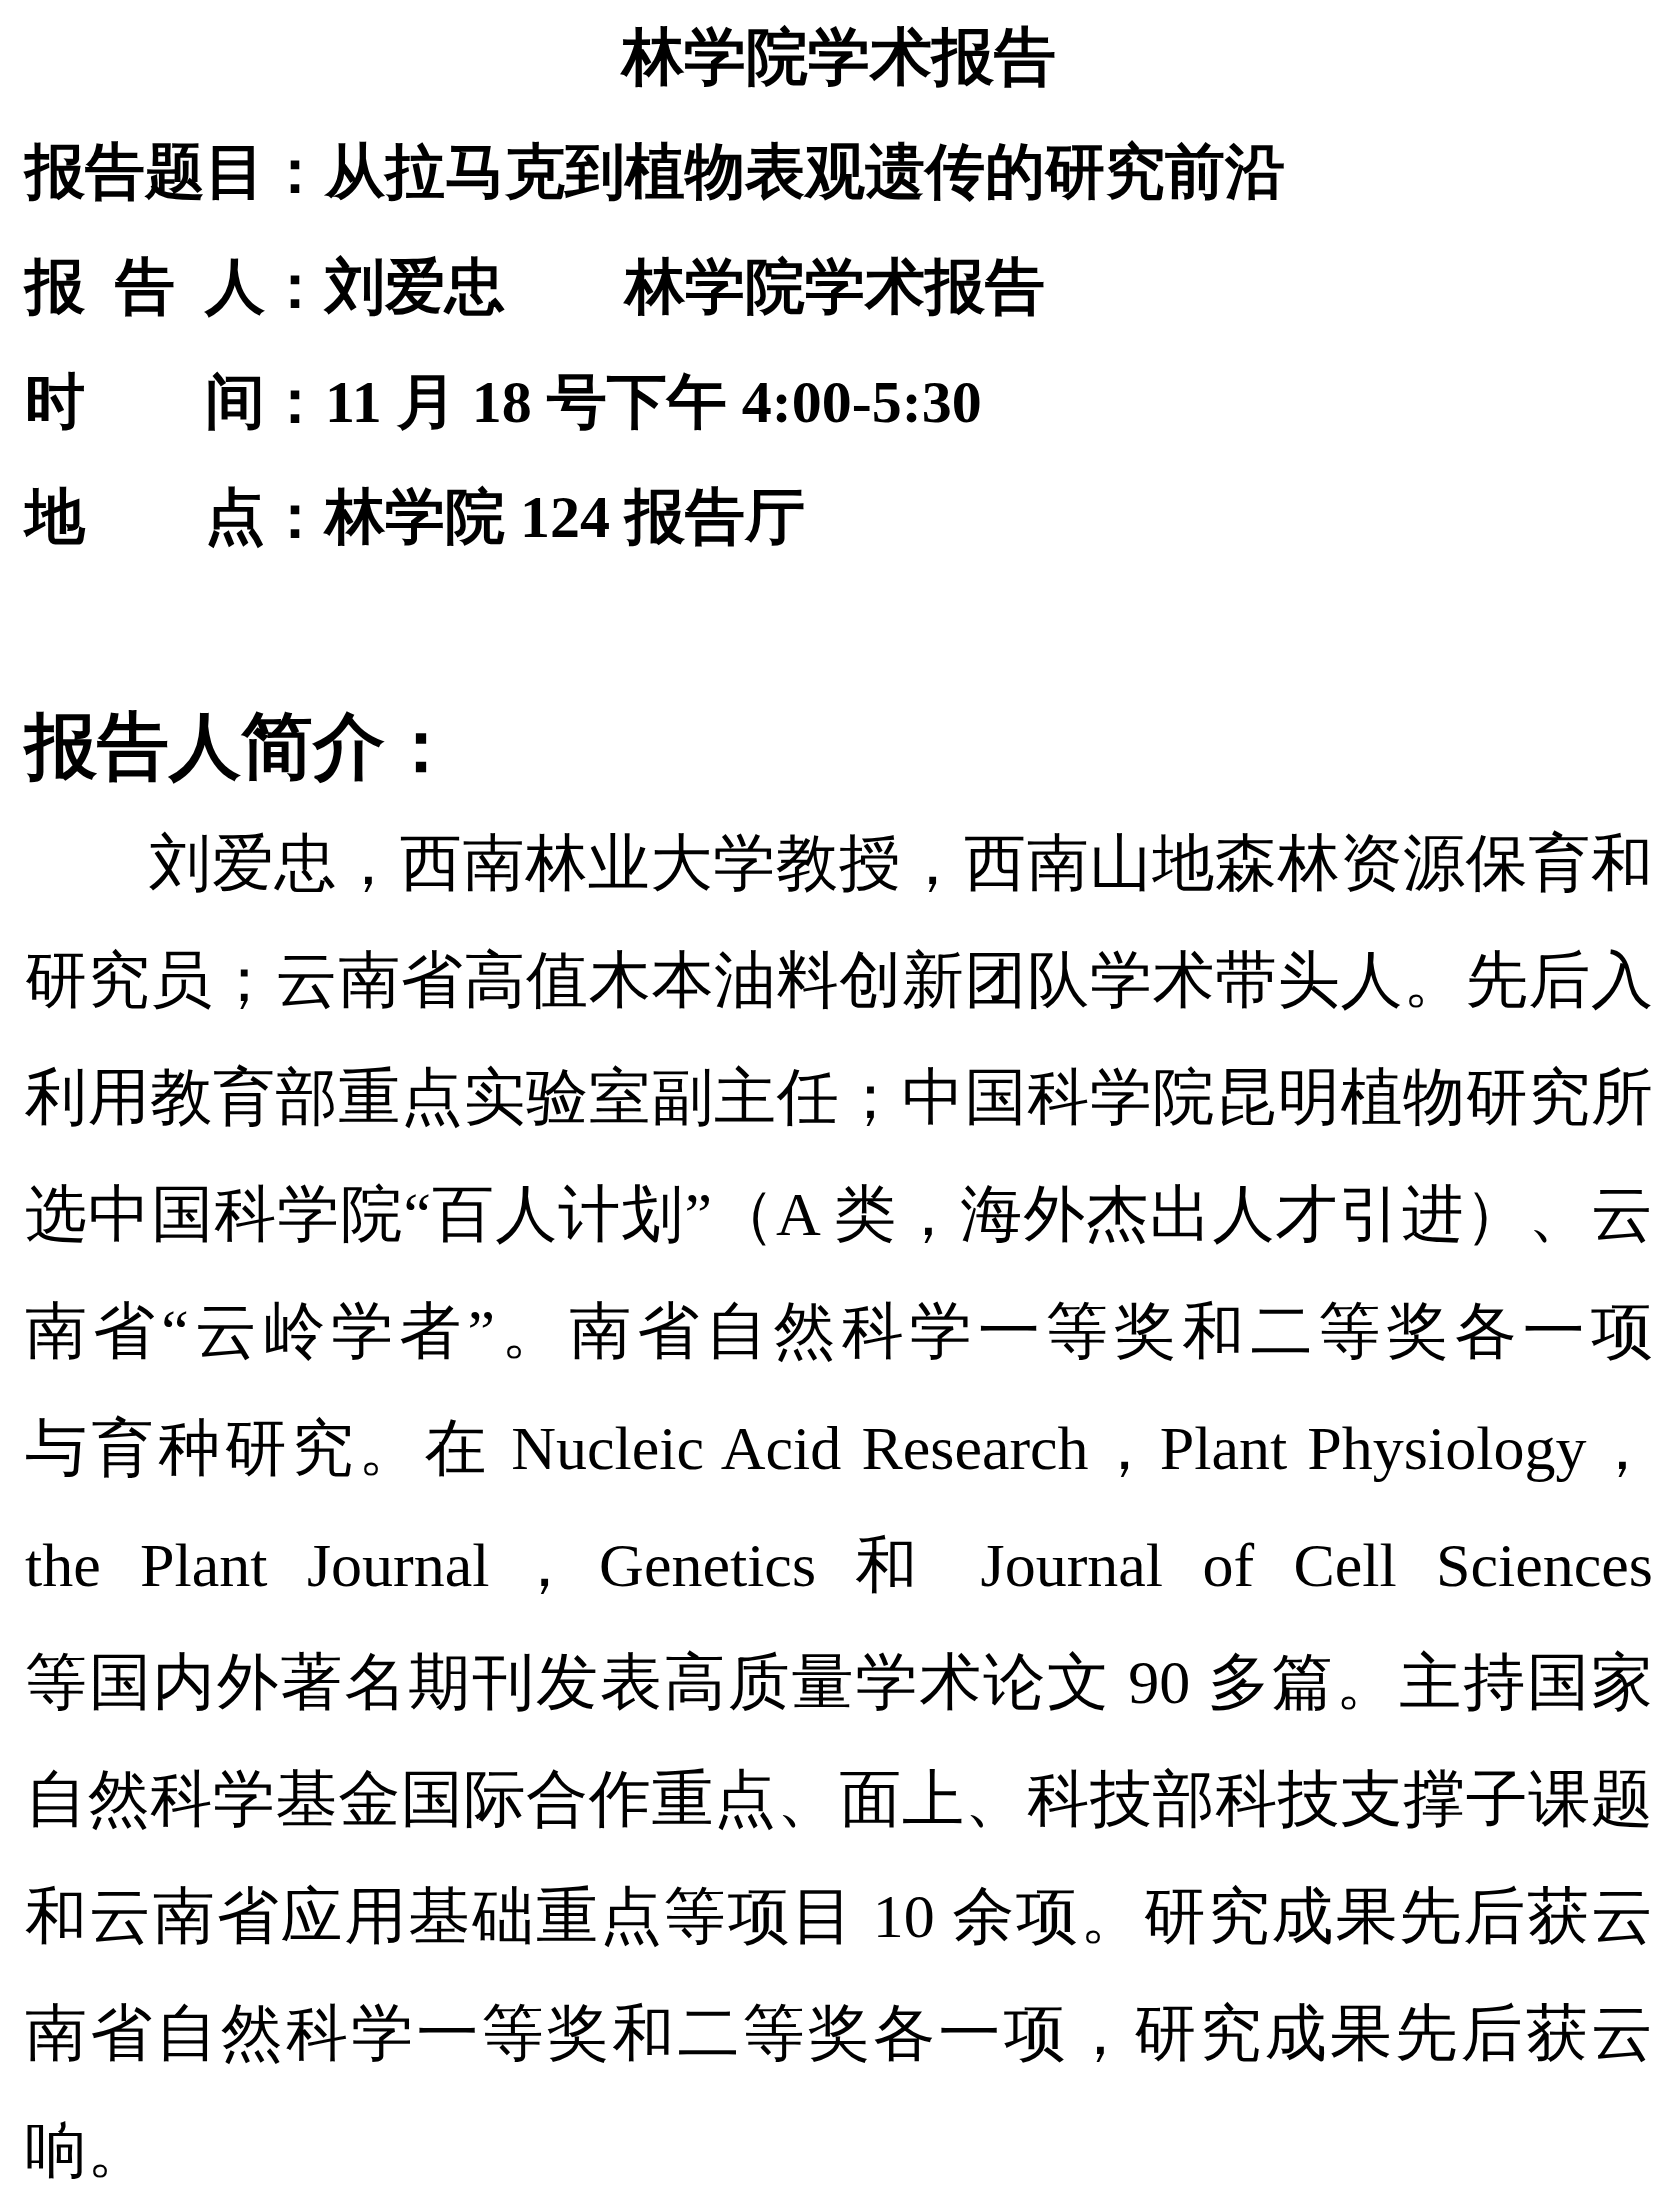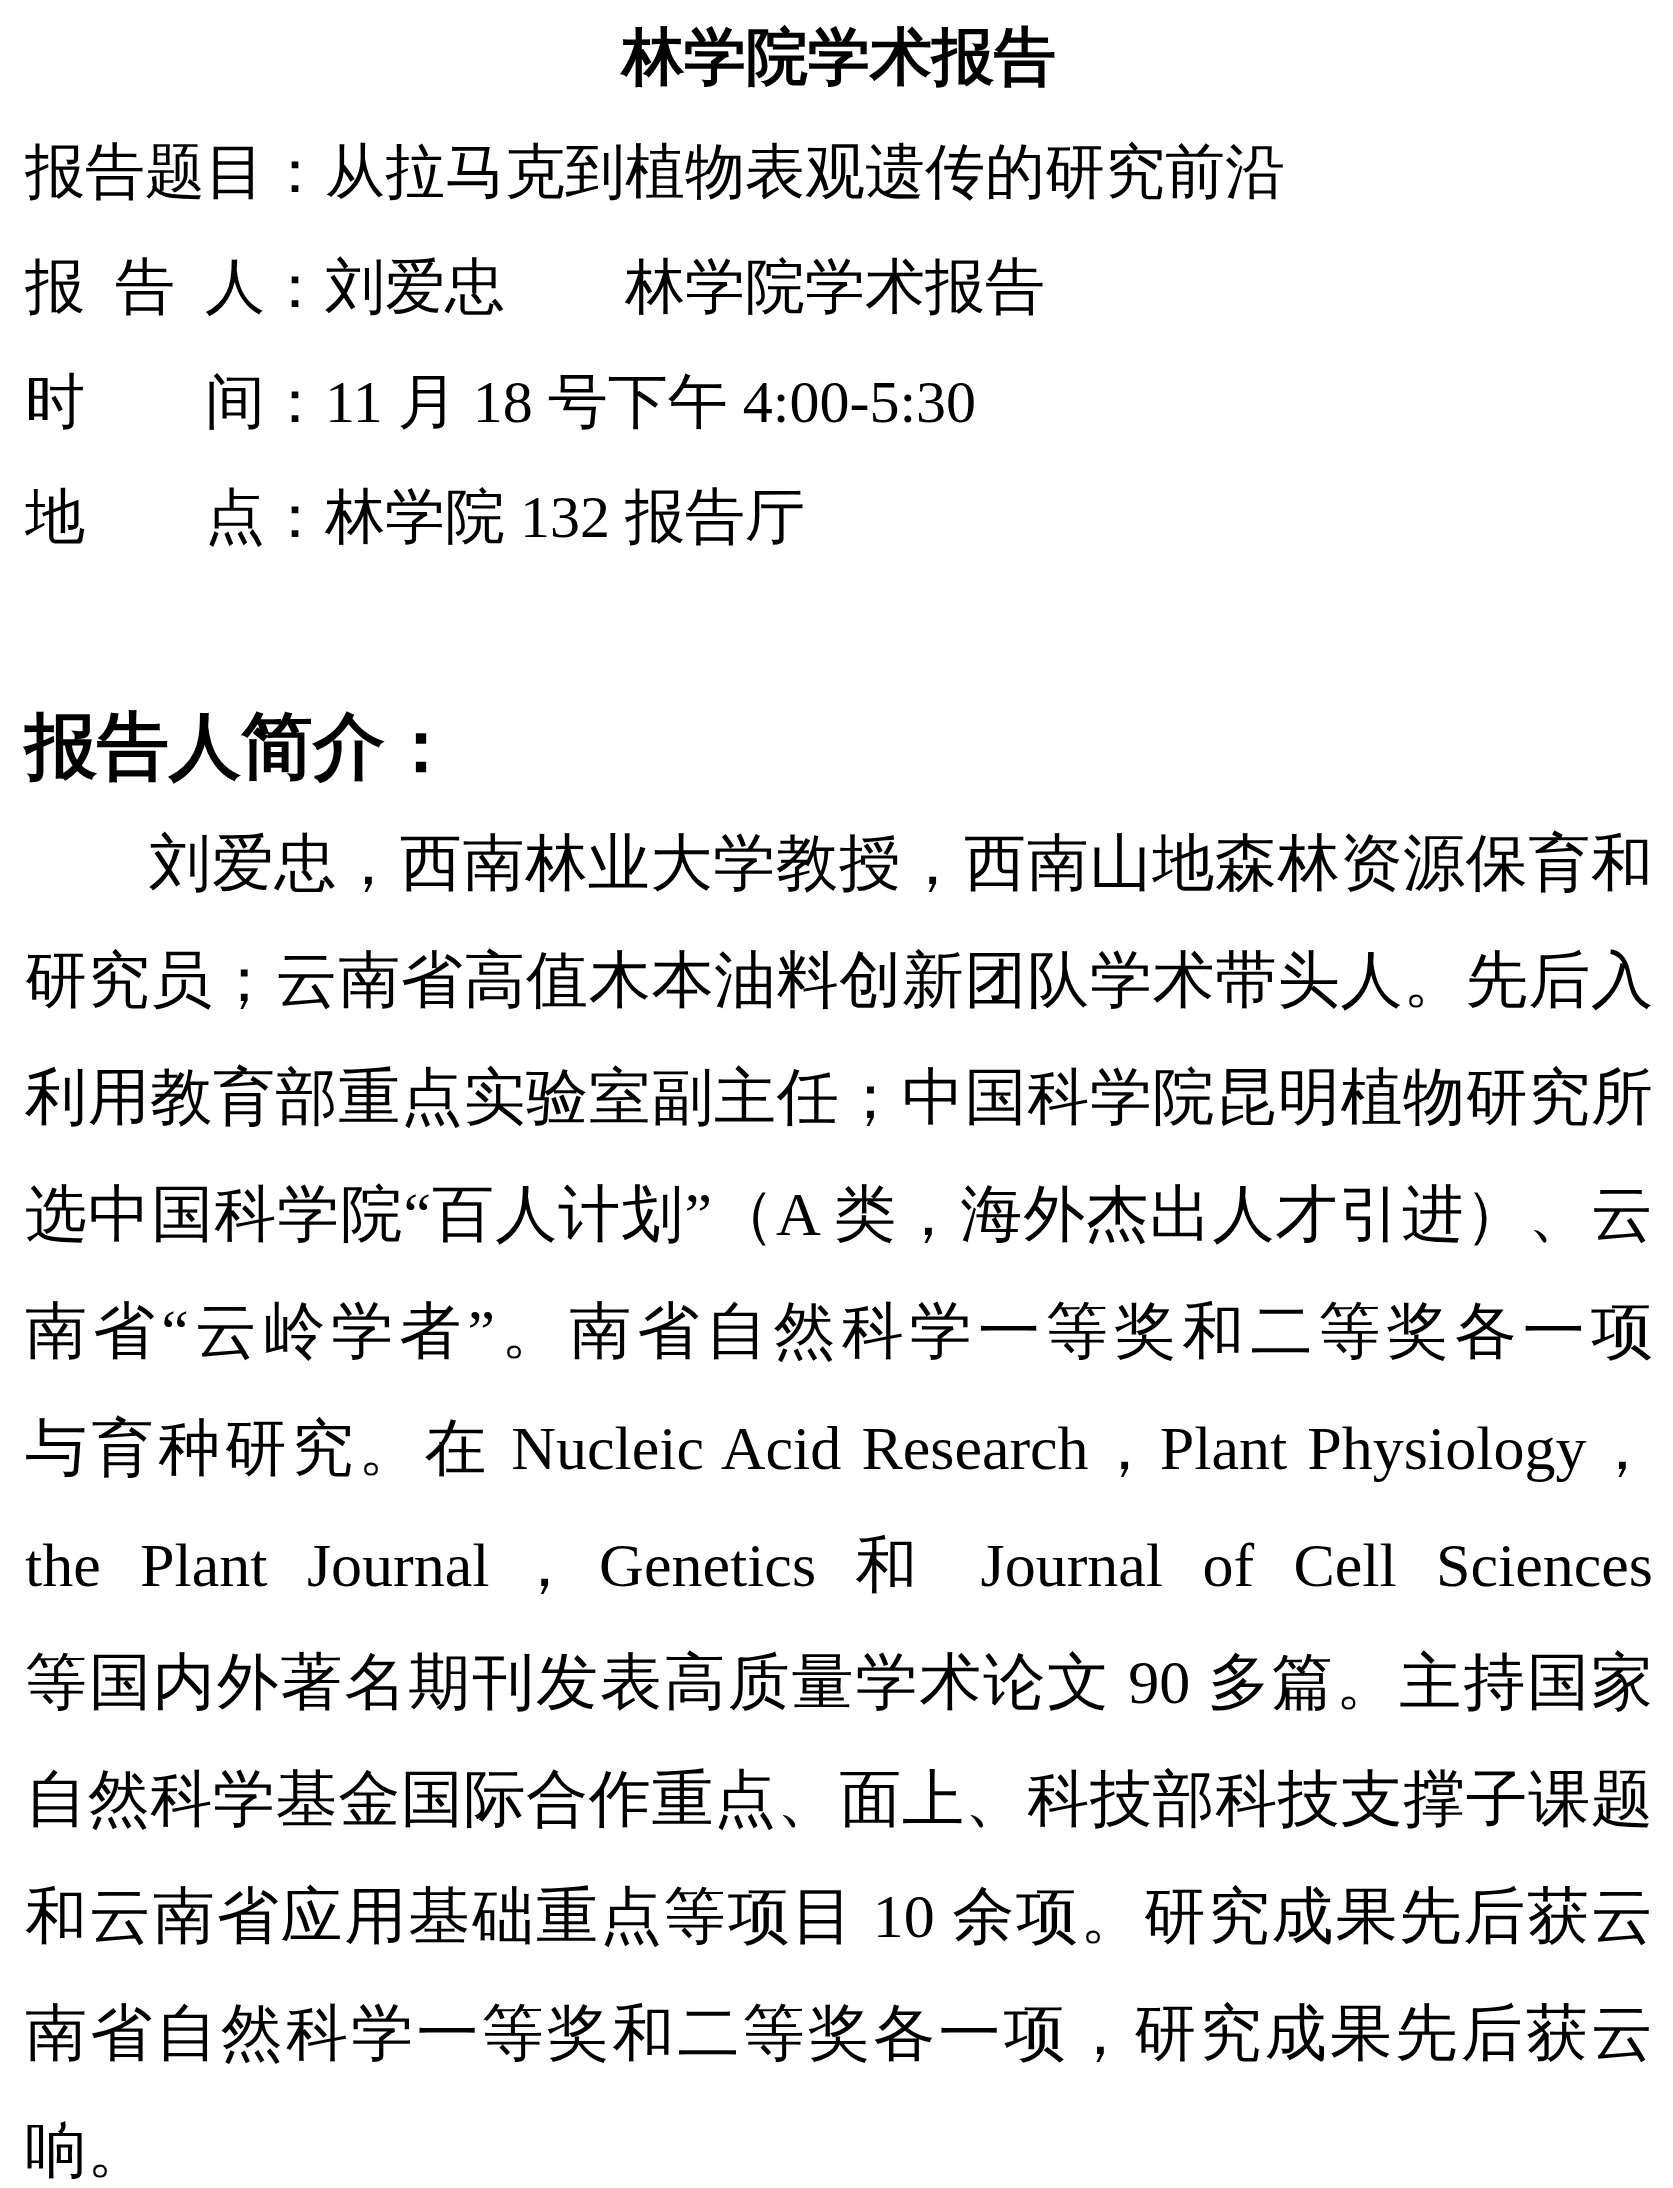--- a/index.html
+++ b/index.html
@@ -24,21 +24,21 @@
   .title {
     font-size: 62px;
     line-height: 115px;
     font-weight: bold;
     text-align: center;
     white-space: nowrap;
   }
   .detail {
     font-size: 60px;
     line-height: 115px;
-    font-weight: normal;
+    font-weight: bold;
     white-space: nowrap;
   }
   .detail-label {
     display: inline-block;
     width: 4em;
     text-align: justify;
     text-align-last: justify;
     vertical-align: baseline;
   }
   .spacer {
@@ -69,21 +69,21 @@
 <div class="page">
 
   <div class="title">林学院学术报告</div>
 
   <div class="detail"><span class="detail-label">报告题目</span><span class="detail-value">：从拉马克到植物表观遗传的研究前沿</span></div>
 
   <div class="detail"><span class="detail-label">报告人</span><span class="detail-value">：刘爱忠　　林学院学术报告</span></div>
 
   <div class="detail"><span class="detail-label">时间</span><span class="detail-value">：11 月 18 号下午 4:00-5:30</span></div>
 
-  <div class="detail"><span class="detail-label">地点</span><span class="detail-value">：林学院 132 报告厅</span></div>
+  <div class="detail"><span class="detail-label">地点</span><span class="detail-value">：林学院 124 报告厅</span></div>
 
   <div class="spacer"></div>
 
   <div class="bio-heading">报告人简介：</div>
 
   <div class="bio-line first">刘爱忠，西南林业大学教授，西南山地森林资源保育和</div>
   <div class="bio-line">研究员；云南省高值木本油料创新团队学术带头人。先后入</div>
   <div class="bio-line">利用教育部重点实验室副主任；中国科学院昆明植物研究所</div>
   <div class="bio-line">选中国科学院“百人计划”（A 类，海外杰出人才引进）、云</div>
   <div class="bio-line">南省“云岭学者”。南省自然科学一等奖和二等奖各一项</div>

